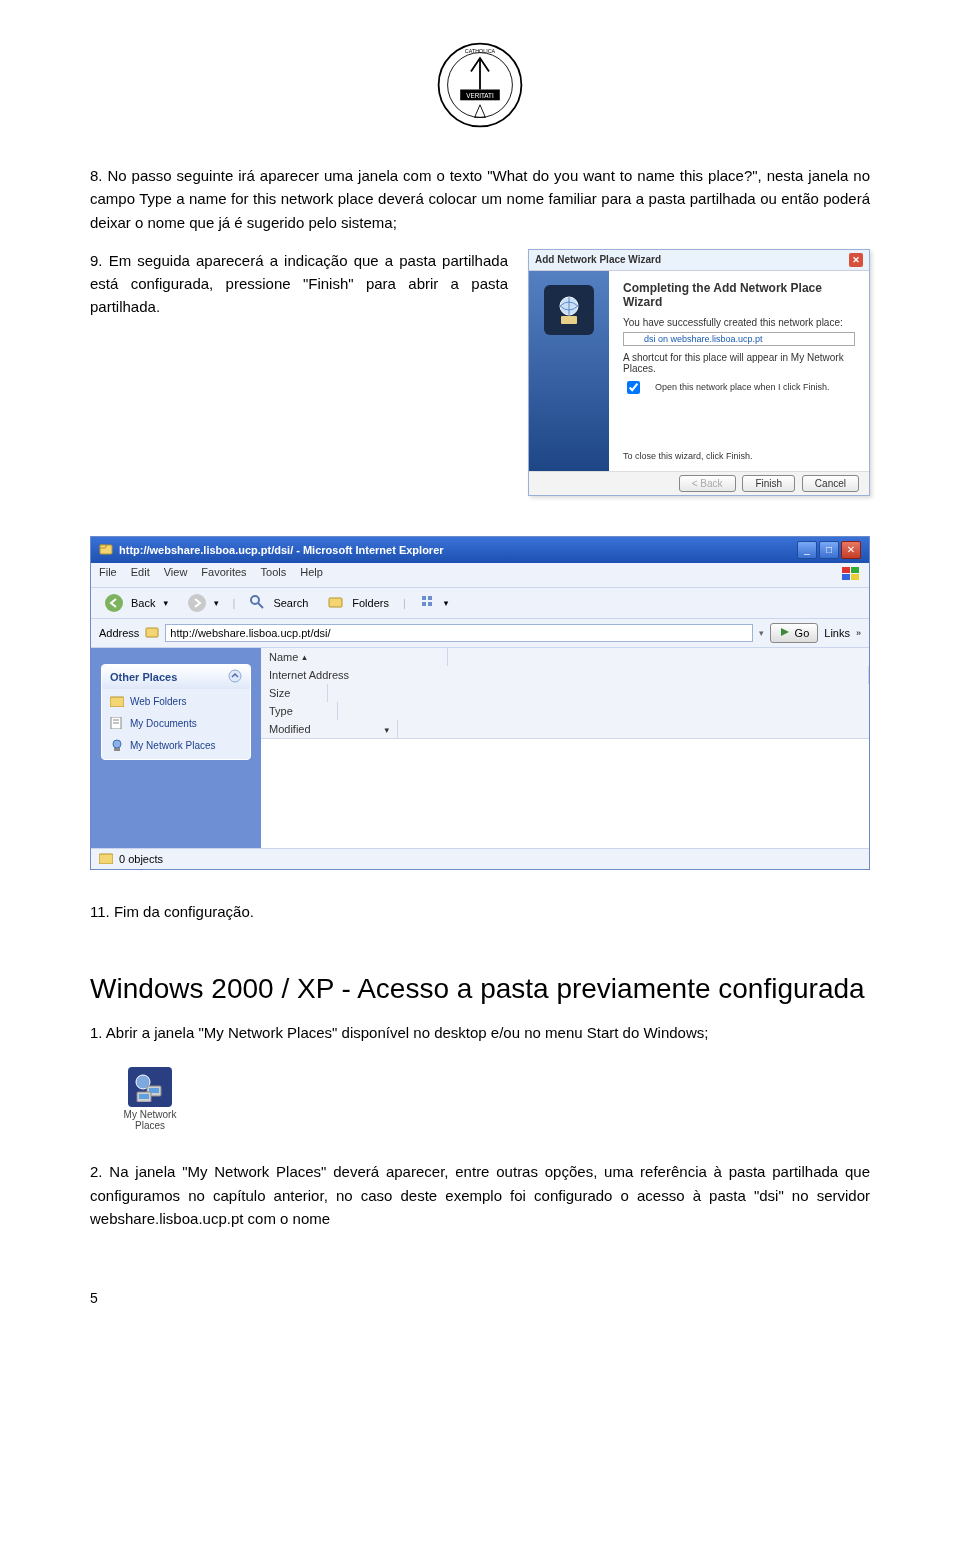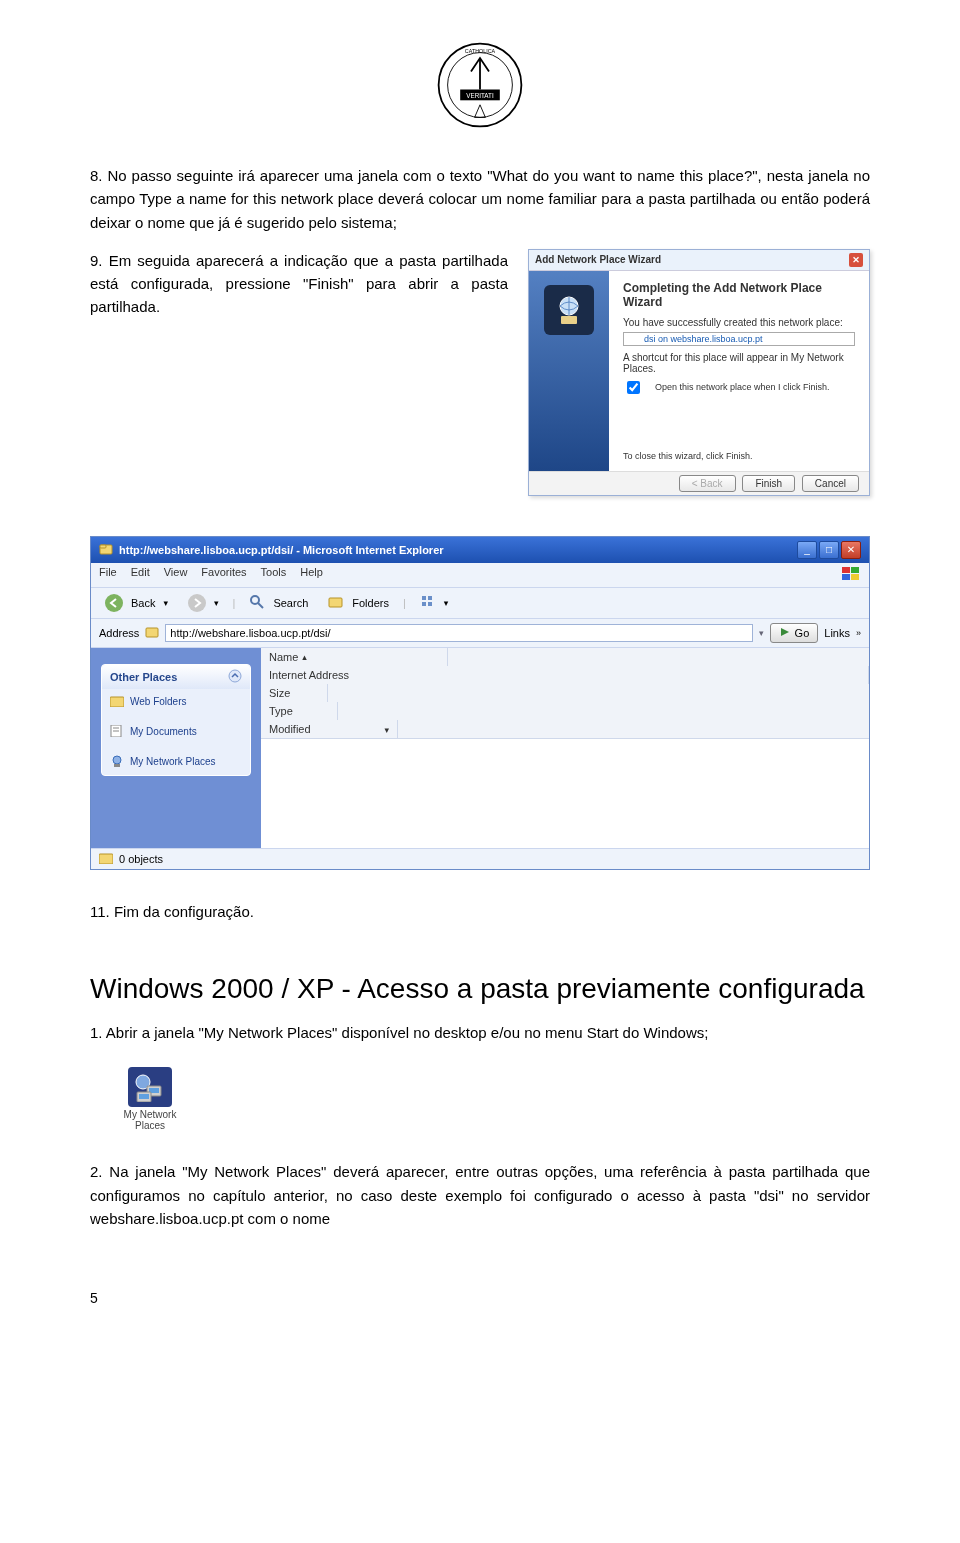--- a/index.html
+++ b/index.html
@@ -224,21 +224,21 @@
   .panel-hdr {
     background: linear-gradient(#fff,#dfe8f9);
     padding: 4px 8px;
     font-weight: bold;
     color: #25478c;
     display: flex; justify-content: space-between; align-items: center;
     border-top-left-radius: 4px; border-top-right-radius: 4px;
   }
   .panel-body {
     padding: 6px 8px;
-    display: flex; flex-direction: column; gap: 16px;
+    display: flex; flex-direction: column; gap: 8px;
     font-size: 10px;
     color: #1c3f8c;
   }
   .panel-body .pitem { display: flex; align-items: center; gap: 6px; }
   .iemain {
     flex: 1;
     background: #fff;
     display: flex; flex-direction: column;
   }
   .iecols {

